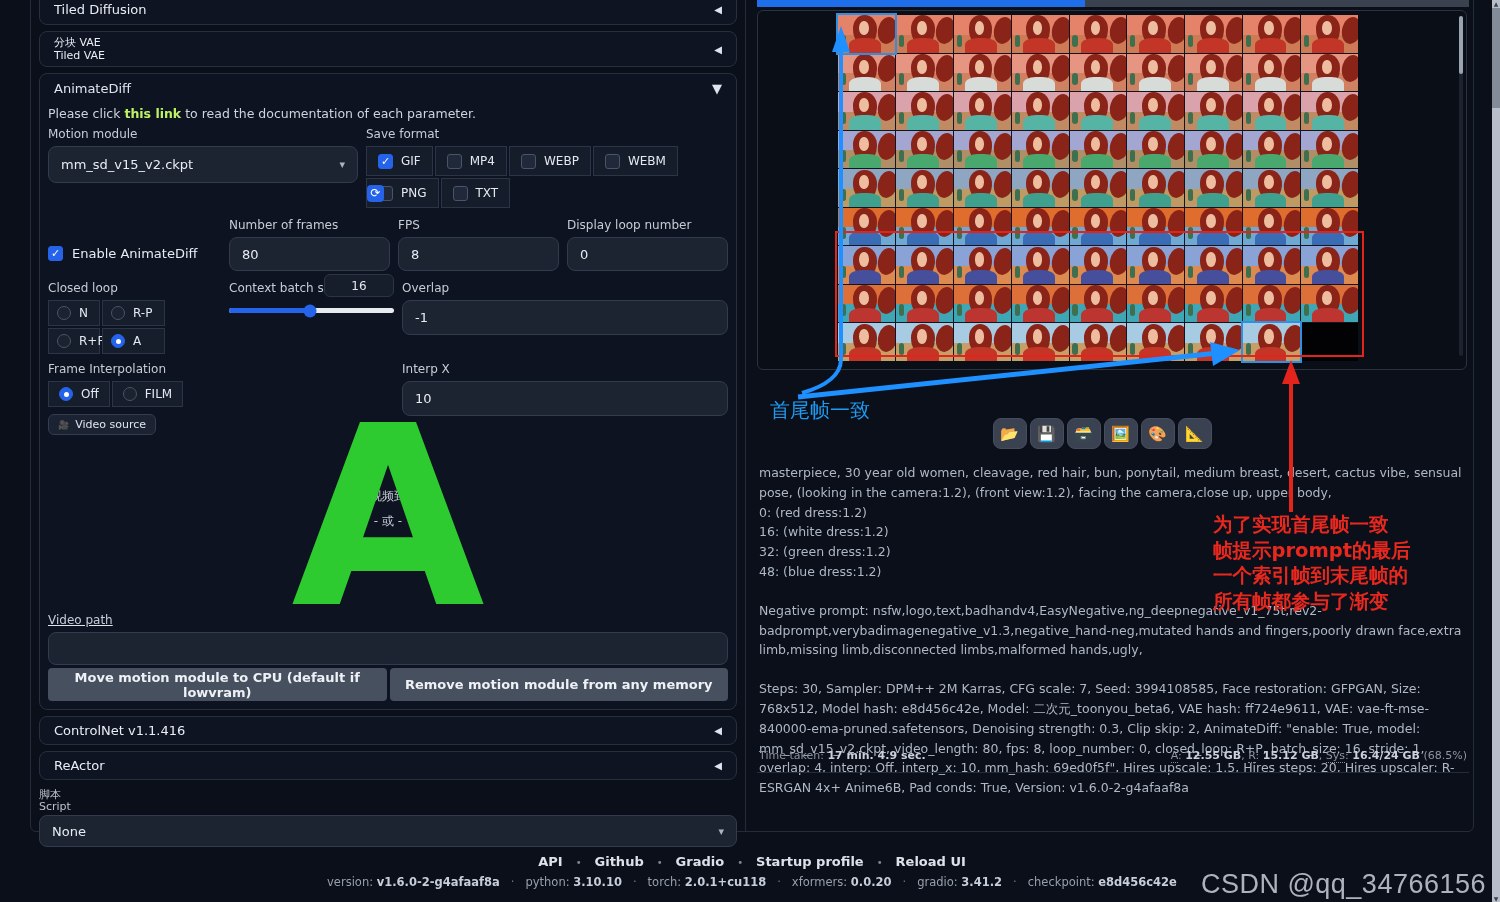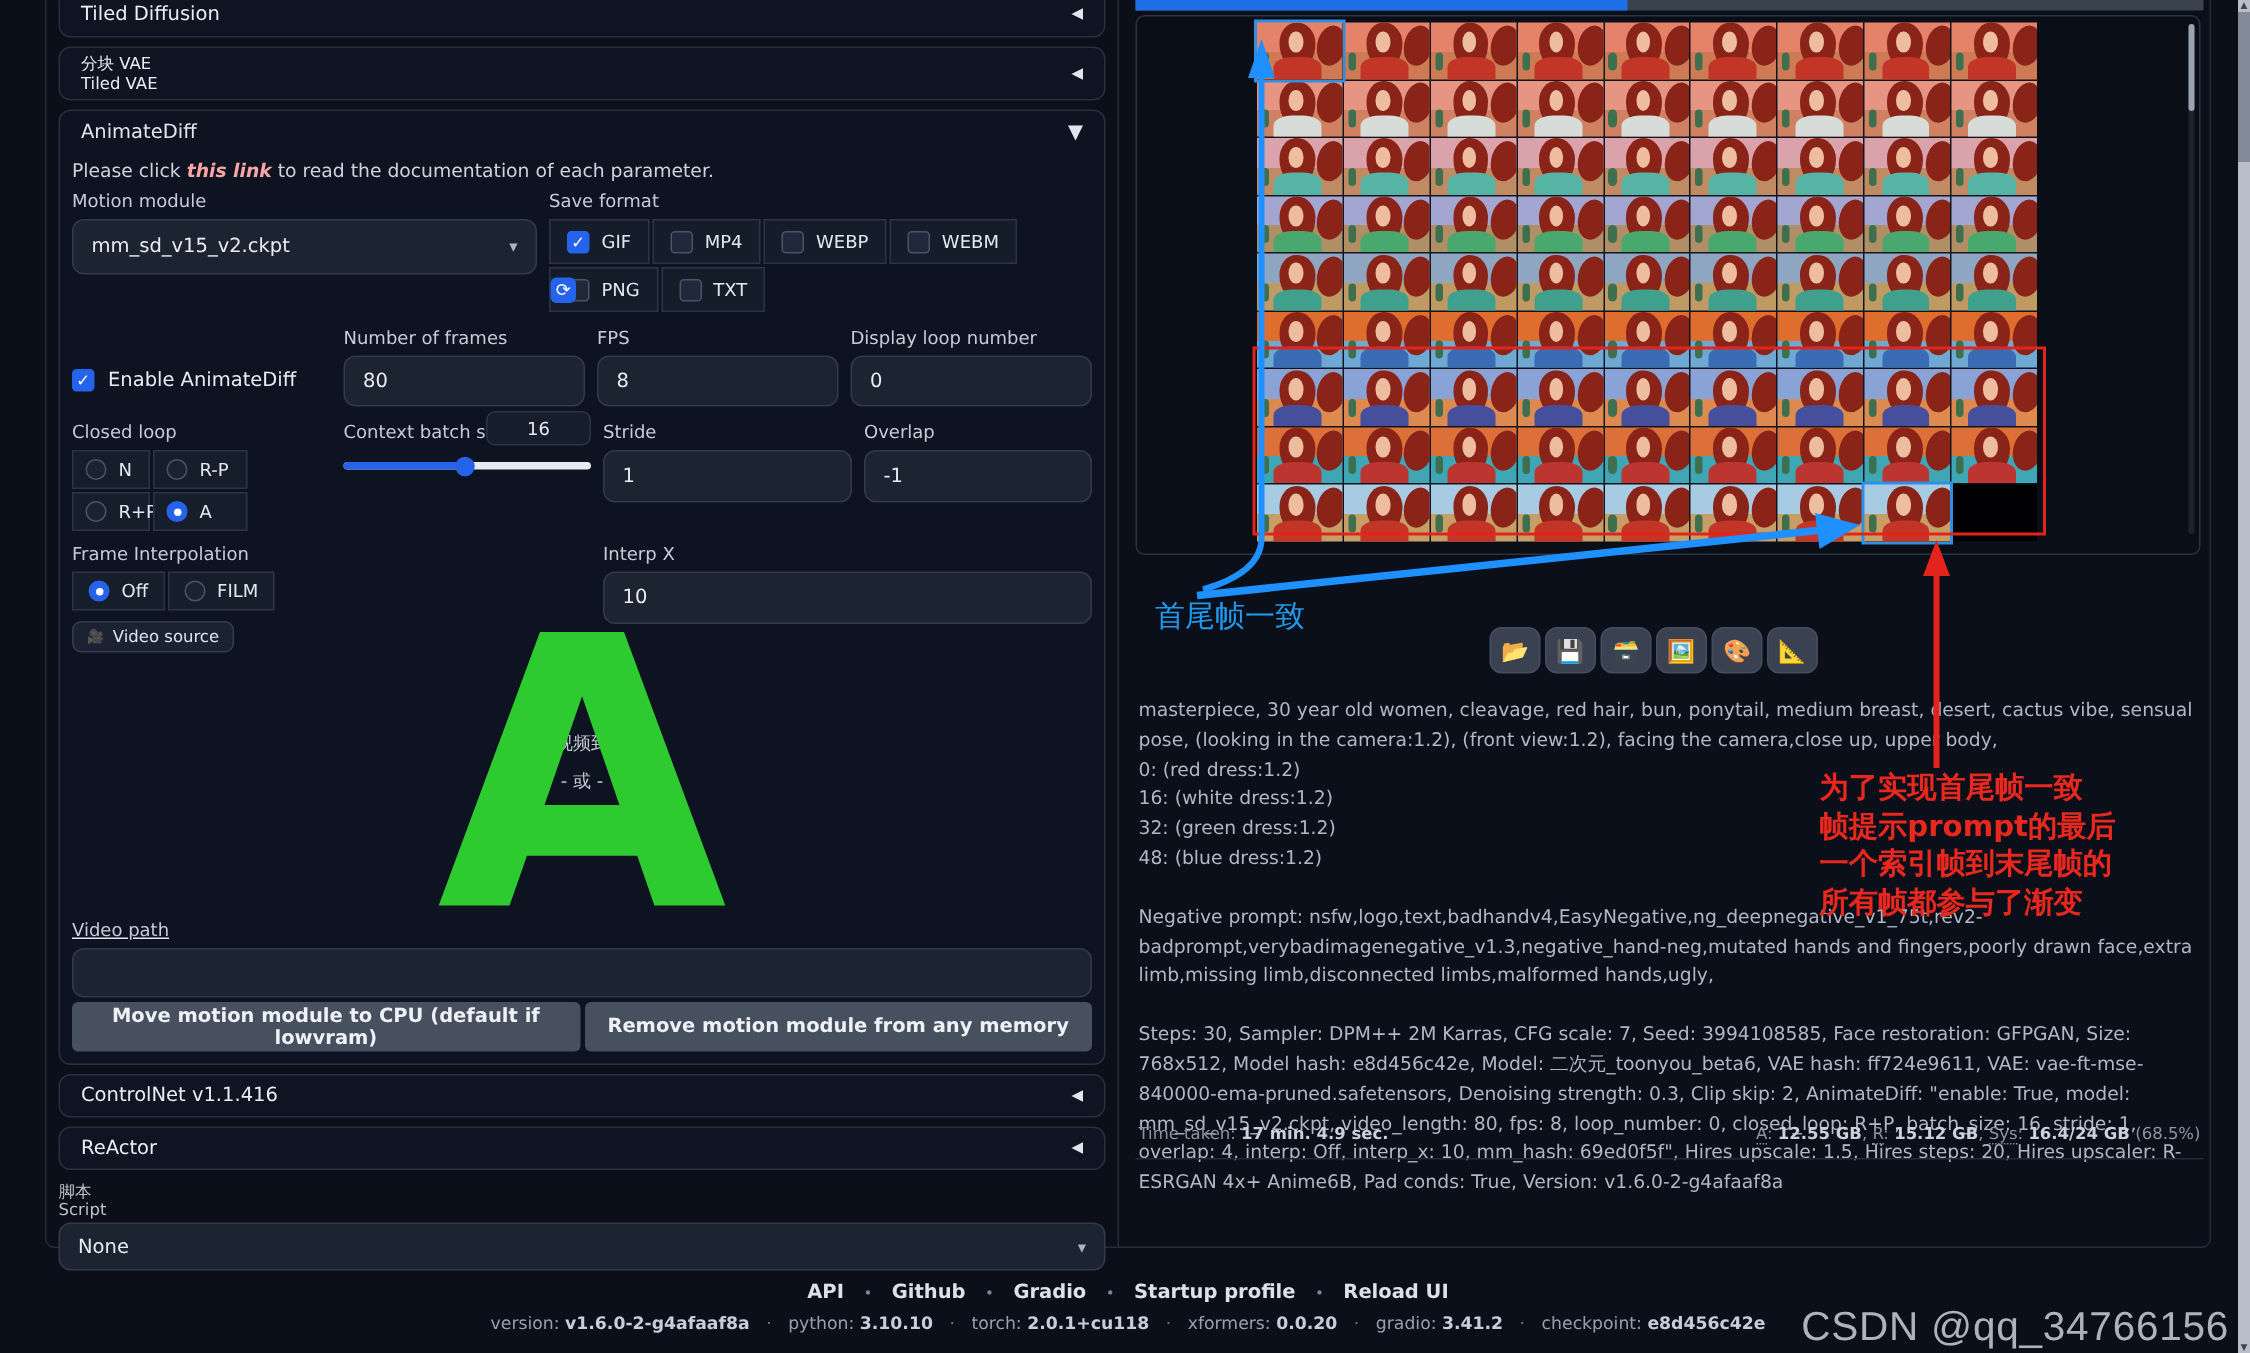--- a/index.html
+++ b/index.html
@@ -17,21 +17,21 @@
   .acc1{height:32px;margin-bottom:6px;}
   .acc2{height:36px;margin-bottom:6px;}
   .acc2 .two-line{line-height:13px;font-size:11px;}
   .acc-sm{height:29px;margin-top:6px;}
 
   
   .ad{background:#0d1320;border:1px solid #27303f;border-radius:8px;padding:0 6px 8px 6px;position:relative;}
   .ad-head{height:28px;display:flex;align-items:center;justify-content:space-between;padding:0 8px;font-size:13px;}
   .ad-body{padding:0 2px;}
   .doc-note{margin-top:4px;font-size:12.5px;color:#cdd4de;}
-  .doc-note b{color:#fca5a5;font-style:italic;}
+  .doc-note b{color:#bef264;}
   .lbl{font-size:12px;color:#c6cdd8;margin-bottom:5px;display:block;}
   .tinput{background:#1c2431;border:1px solid #313b4d;border-radius:8px;height:35px;padding:0 12px;font-size:13px;color:#e8ecf3;display:flex;align-items:center;}
   .dropdown{justify-content:space-between;height:37px;}
   .caret{color:#aab3c2;font-size:11px;}
 
   .row{display:flex;gap:8px;margin-top:8px;}
   .row1{margin-top:6px;}
   .colA{width:310px;position:relative;}
   .colB{flex:1;}
   .refresh-btn{position:absolute;right:-26px;top:58px;width:17px;height:17px;background:#2563eb;border-radius:4px;color:#fff;font-size:12px;line-height:16px;text-align:center;}
@@ -235,24 +235,20 @@
                 </div>
             </div>
             <div class="col-cbs">
               <span class="lbl">Context batch size</span>
               <div class="cbs-val">16</div>
               <div class="slider">
                 <div class="fill" id="cbs-fill" style="width: 49%;"></div>
                 <div class="knob" id="cbs-knob" style="left: 49%;"></div>
               </div>
             </div>
-            <div class="col-st">
-              <span class="lbl">Stride</span>
-              <div class="tinput">1</div>
-            </div>
             <div class="col-ov">
               <span class="lbl">Overlap</span>
               <div class="tinput">-1</div>
             </div>
           </div>
 
           <div class="row" style="margin-top:8px;">
             <div class="col-cl">
               <span class="lbl">Frame Interpolation</span>
               <div class="fi-grid" id="interp-grid">

